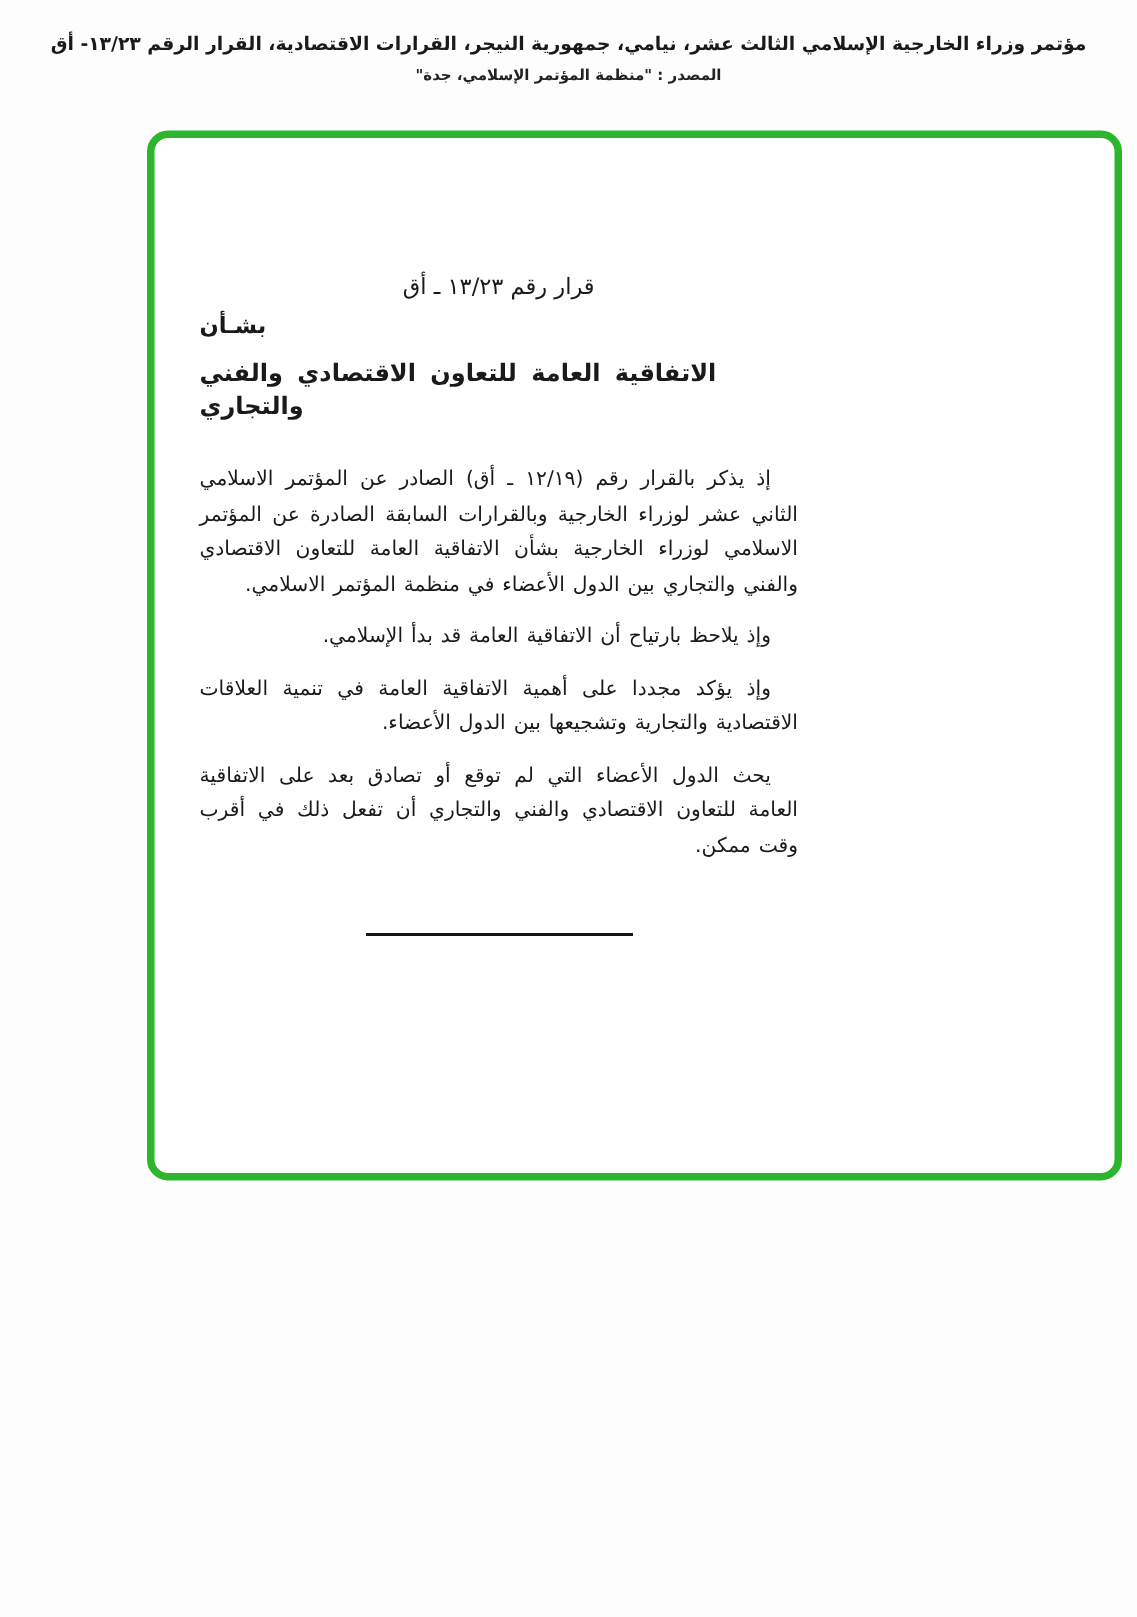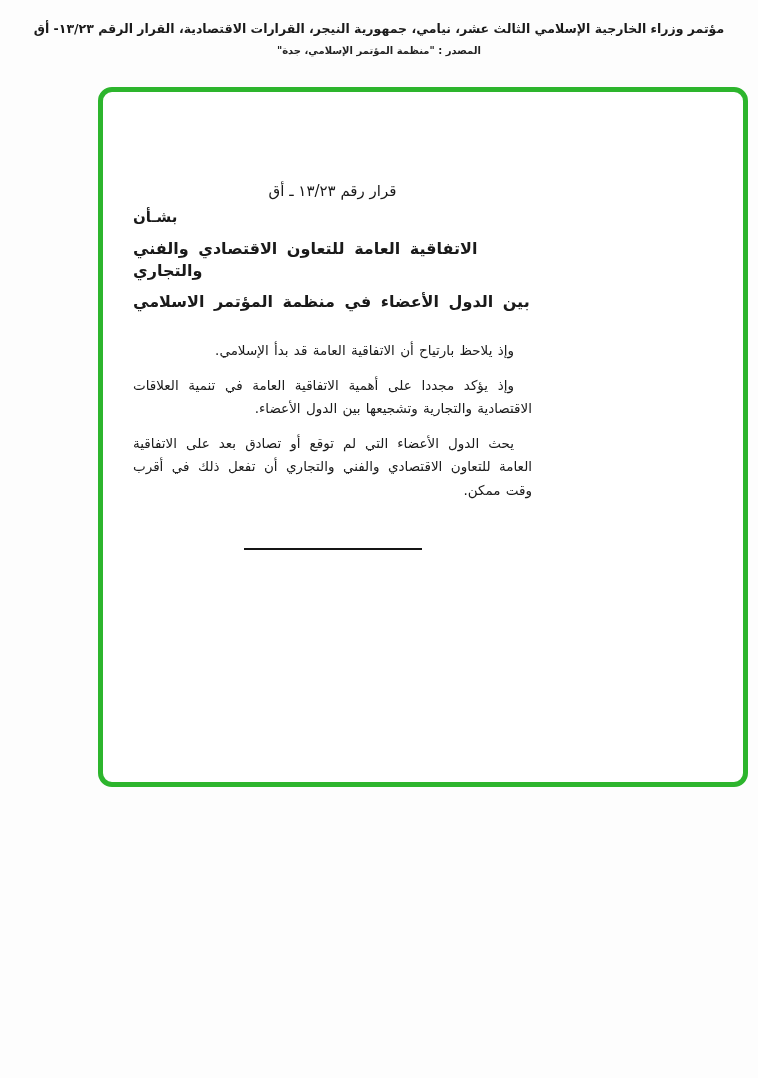--- a/index.html
+++ b/index.html
@@ -110,24 +110,24 @@
 <div class="doc-frame">
 
   <div class="doc-body">
 
     <div class="res-title">قرار رقم ١٣/٢٣ ـ أق</div>
 
     <div class="regarding">بشـأن</div>
 
     <div class="subject-block">
       <div class="subject-line">الاتفاقية العامة للتعاون الاقتصادي والفني والتجاري</div>
-      <div class="subject-line">بين الدول الأعضاء في منظمة المؤتمر الاسلامي</div>
     </div>
 
 
+    <p class="doc-paragraph">إذ يذكر بالقرار رقم (١٢/١٩ ـ أق) الصادر عن المؤتمر الاسلامي الثاني عشر لوزراء الخارجية وبالقرارات السابقة الصادرة عن المؤتمر الاسلامي لوزراء الخارجية بشأن الاتفاقية العامة للتعاون الاقتصادي والفني والتجاري بين الدول الأعضاء في منظمة المؤتمر الاسلامي.</p>
 
     <p class="doc-paragraph">وإذ يلاحظ بارتياح أن الاتفاقية العامة قد بدأ الإسلامي.</p>
 
     <p class="doc-paragraph">وإذ يؤكد مجددا على أهمية الاتفاقية العامة في تنمية العلاقات الاقتصادية والتجارية وتشجيعها بين الدول الأعضاء.</p>
 
     <p class="doc-paragraph">يحث الدول الأعضاء التي لم توقع أو تصادق بعد على الاتفاقية العامة للتعاون الاقتصادي والفني والتجاري أن تفعل ذلك في أقرب وقت ممكن.</p>
 
     <hr class="end-divider">
 
   </div>

